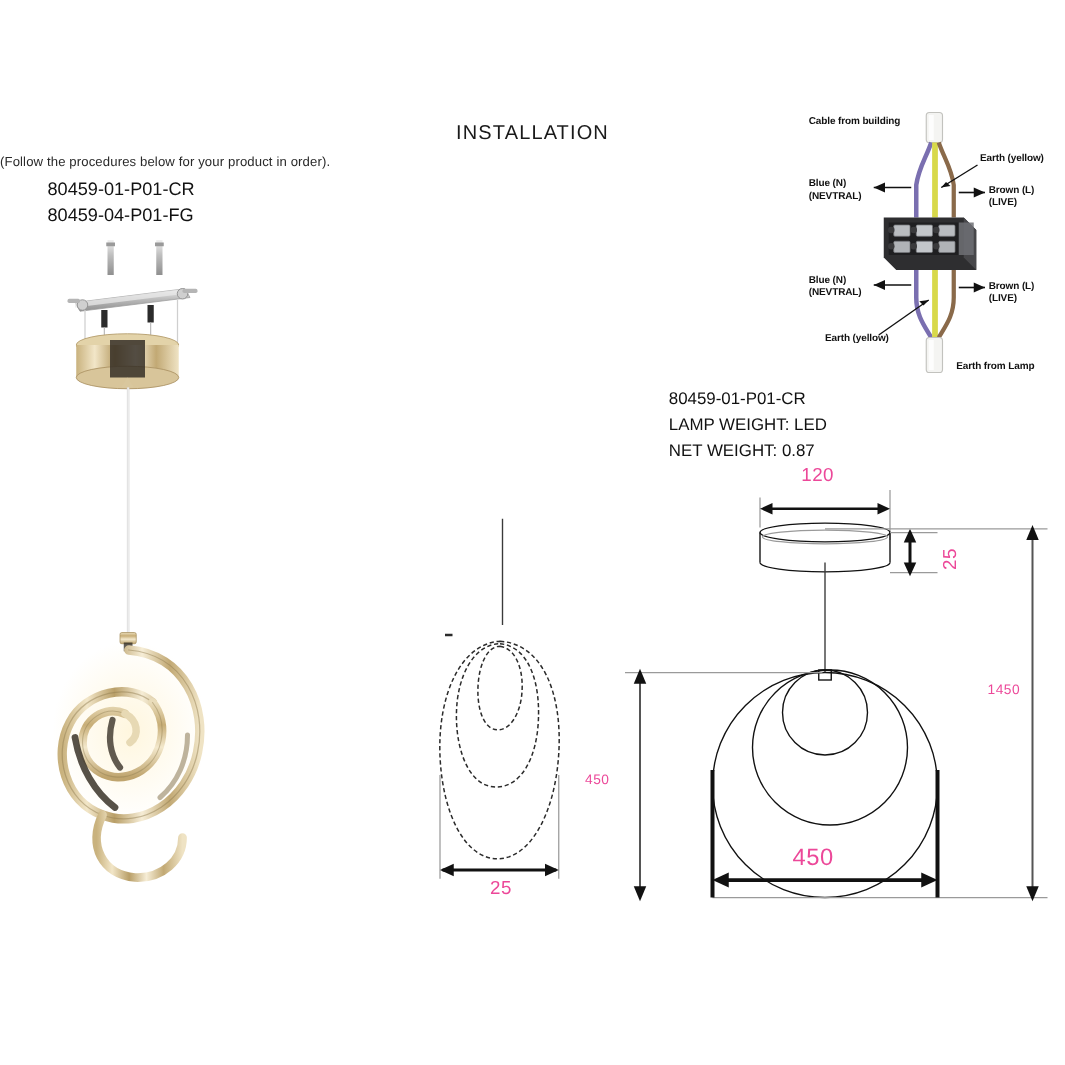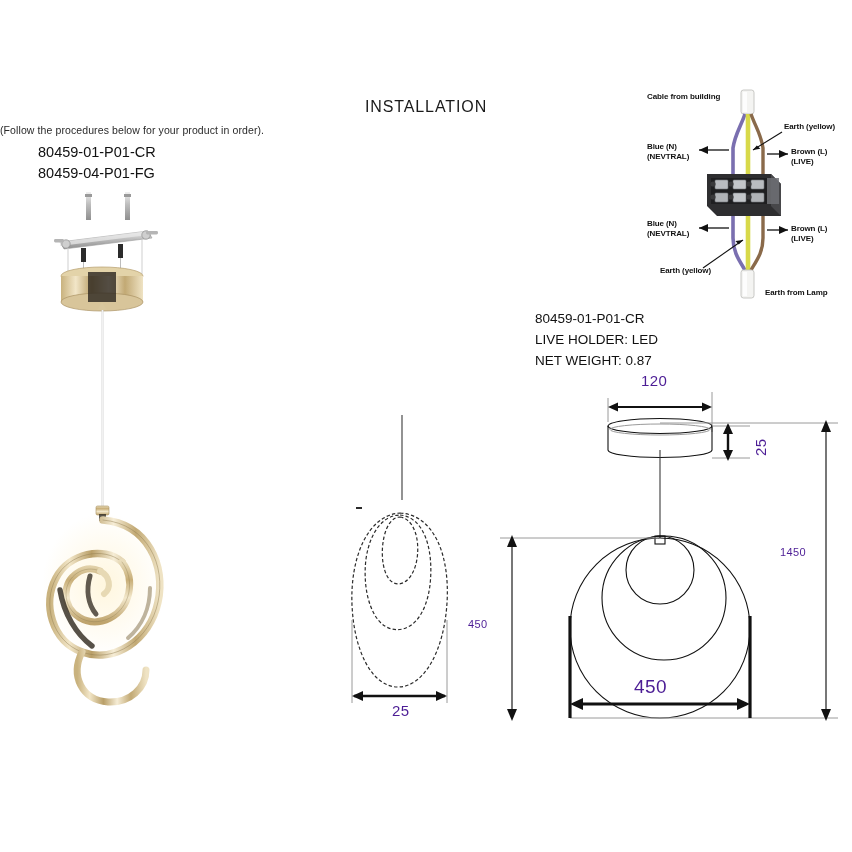--- a/index.html
+++ b/index.html
@@ -26,21 +26,21 @@
 
   
   #codes{left:38px;top:142px;font-size:14.5px;line-height:21px;color:#111;}
 
   
   #spec{left:535px;top:308px;font-size:13.5px;line-height:21px;color:#111;}
 
   
   #photo{left:30px;top:190px;width:150px;height:520px;}
 
-  .dimtext{font-size:15px;color:#4c1d95;letter-spacing:.4px;}
+  .dimtext{font-size:15px;color:#ec4899;letter-spacing:.4px;}
   .dimtext.sm{font-size:11px;}
   .rot{transform:rotate(-90deg);transform-origin:left top;white-space:nowrap;}
 
   
   #wiring{left:645px;top:88px;width:207px;height:218px;}
   .wlabel{position:absolute;font-size:8px;font-weight:bold;color:#111;line-height:10px;letter-spacing:-.1px;}
 
   
   svg{display:block;overflow:visible;}
   .ln{fill:none;stroke:#111;stroke-width:1.1;}
@@ -57,21 +57,21 @@
   <div class="abs" id="install-title">INSTALLATION</div>
   <div class="abs" id="install-sub">(Follow the procedures below for your product in order).</div>
 
   <div class="abs" id="codes">
     <div>80459-01-P01-CR</div>
     <div>80459-04-P01-FG</div>
   </div>
 
   <div class="abs" id="spec">
     <div>80459-01-P01-CR</div>
-    <div>LIVE HOLDER: LED</div>
+    <div>LAMP WEIGHT: LED</div>
     <div>NET WEIGHT: 0.87</div>
   </div>
 
   <div class="abs" id="photo">
     <svg width="150" height="520" viewBox="0 0 150 520">
       <defs>
         <linearGradient id="goldG" x1="0" y1="0" x2="1" y2="0">
           <stop offset="0%" stop-color="#c9b27e"></stop>
           <stop offset="18%" stop-color="#f2e6c8"></stop>
           <stop offset="38%" stop-color="#b99f68"></stop>
@@ -326,18 +326,18 @@
 
       <line x1="110" y1="246" x2="110" y2="348" class="thickbar"></line>
       <line x1="290" y1="246" x2="290" y2="348" class="thickbar"></line>
       <line x1="116" y1="334" x2="284" y2="334" stroke="#111" stroke-width="3"></line>
       <path d="M110 334 l13 -6 l0 12 Z" fill="#111"></path>
       <path d="M290 334 l-13 -6 l0 12 Z" fill="#111"></path>
     </svg>
 
     <div class="abs dimtext" style="left:181px;top:2px;">120</div>
     <div class="abs dimtext rot" style="left:292px;top:86px;">25</div>
-    <div class="abs dimtext sm" style="left:320px;top:176px;">1450</div>
+    <div class="abs dimtext sm" style="left:330px;top:176px;">1450</div>
     <div class="abs dimtext sm" style="left:8px;top:248px;">450</div>
     <div class="abs dimtext" style="left:174px;top:306px;font-size:19px;">450</div>
   </div>
 
 </div>
 
 </body></html>

